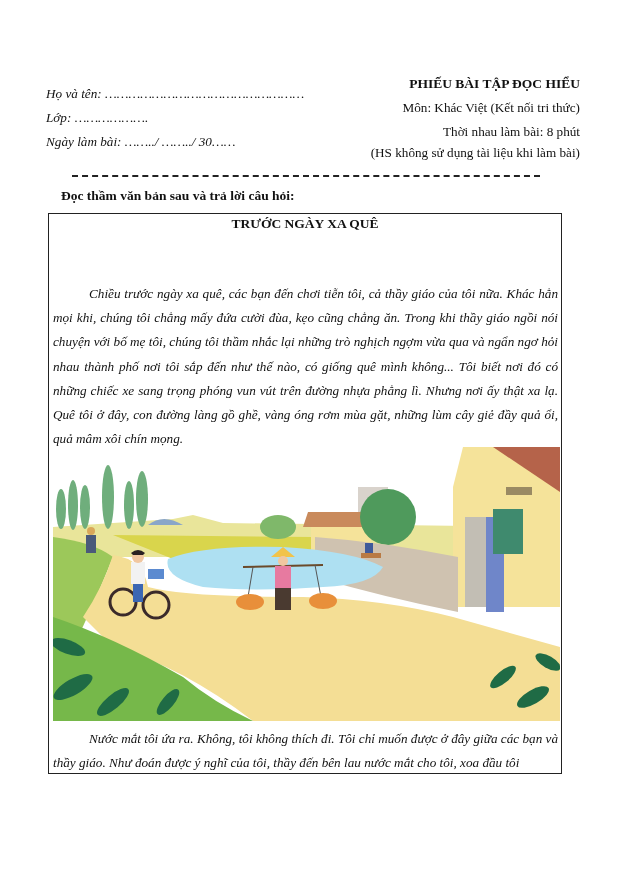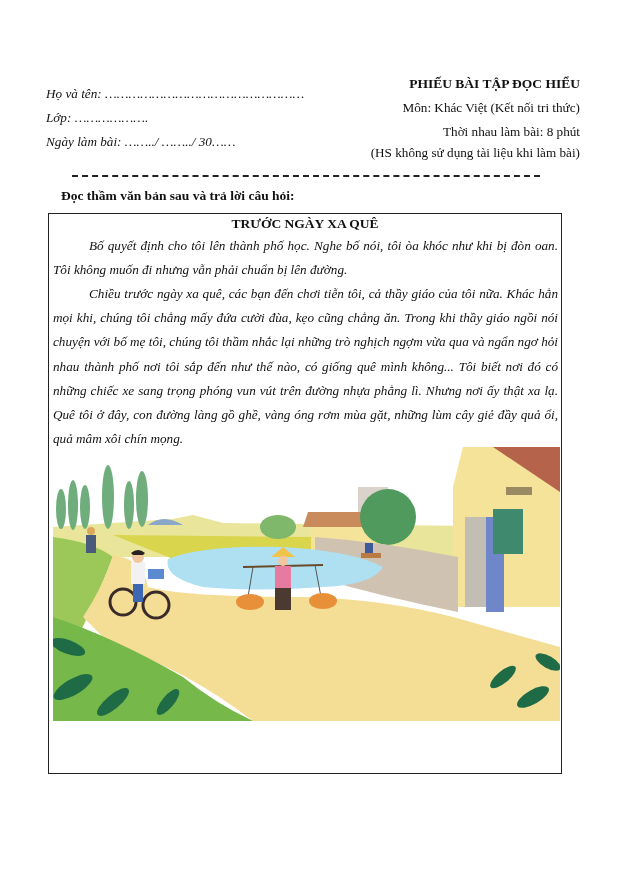--- a/index.html
+++ b/index.html
@@ -34,21 +34,20 @@
   <b>Thời nhau làm bài:</b>
   <span>8 phút</span>
 </div>
 <div class="hdr" style="top:145px; ">(HS không sử dụng tài liệu khi làm bài)</div>
 
 <div class="sep"></div>
 <div class="instr">Đọc thầm văn bản sau và trả lời câu hỏi:</div>
 
 <div class="box">
   <div class="story-title">TRƯỚC NGÀY XA QUÊ</div>
-  <div class="para" style="top:20px">Bố quyết định cho tôi lên thành phố học. Nghe bố nói, tôi òa khóc như khi bị đòn oan. Tôi không muốn đi nhưng vẫn phải chuẩn bị lên đường.</div>
   <div class="para" style="top:68px">Chiều trước ngày xa quê, các bạn đến chơi tiễn tôi, cả thầy giáo của tôi nữa. Khác hẳn mọi khi, chúng tôi chẳng mấy đứa cười đùa, kẹo cũng chẳng ăn. Trong khi thầy giáo ngồi nói chuyện với bố mẹ tôi, chúng tôi thầm nhắc lại những trò nghịch ngợm vừa qua và ngẩn ngơ hỏi nhau thành phố nơi tôi sắp đến như thế nào, có giống quê mình không... Tôi biết nơi đó có những chiếc xe sang trọng phóng vun vút trên đường nhựa phẳng lì. Nhưng nơi ấy thật xa lạ. Quê tôi ở đây, con đường làng gồ ghề, vàng óng rơm mùa gặt, những lùm cây giẻ đầy quả ổi, quả mâm xôi chín mọng.</div>
 
   <div class="illus">
     <svg width="507" height="274" viewBox="0 0 507 274">
       <rect width="507" height="274" fill="#ffffff"></rect>
 
       <path d="M0 80 L120 72 L140 68 L170 76 L507 80 L507 110 L0 110 Z" fill="#e9e59a"></path>
       <path d="M95 78 Q110 66 130 78 Z" fill="#8aa6c9"></path>
 
       <g fill="#6fae7c">
@@ -121,13 +120,14 @@
         <rect x="222" y="141" width="16" height="22" fill="#4a3a30"></rect>
       </g>
 
       <g>
         <rect x="33" y="88" width="10" height="18" fill="#4a5a7a"></rect>
         <circle cx="38" cy="84" r="4" fill="#d9a85a"></circle>
       </g>
     </svg>
   </div>
 
+  <div class="para" style="top:513px">Nước mắt tôi ứa ra. Không, tôi không thích đi. Tôi chỉ muốn được ở đây giữa các bạn và thầy giáo. Như đoán được ý nghĩ của tôi, thầy đến bên lau nước mắt cho tôi, xoa đầu tôi</div>
 </div>
 
 </body></html>

